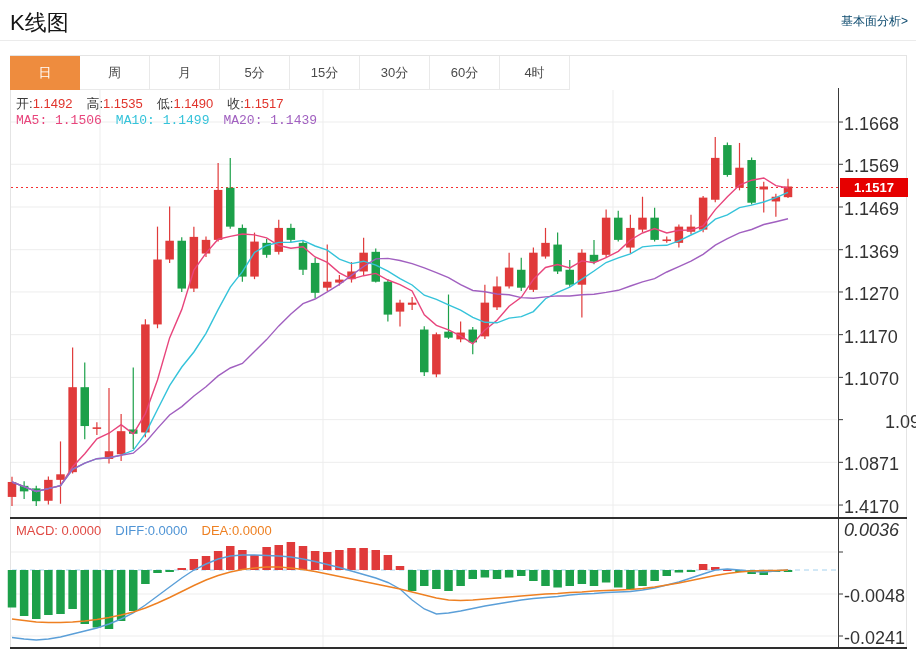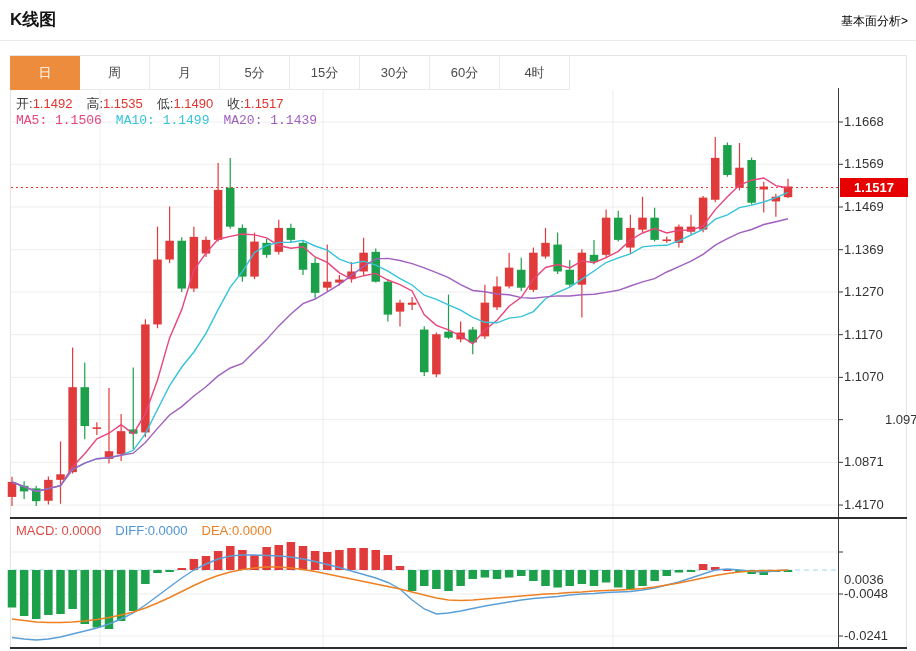--- a/index.html
+++ b/index.html
@@ -1,35 +1,35 @@
 <!DOCTYPE html>
 <html><head>
 <meta charset="utf-8">
 <style>
   html,body{margin:0;padding:0;width:916px;height:651px;background:#fff;overflow:hidden;
     font-family:"Liberation Sans","DejaVu Sans",sans-serif;}
   .abs{position:absolute;}
-  #page-title{left:10px;top:8px;font-size:17px;font-weight:bold;color:#151515;}
-  #fundamental-link{right:8px;top:13px;font-size:12px;color:#000000;cursor:pointer;}
+  #page-title{left:10px;top:8px;font-size:22px;font-weight:normal;color:#151515;}
+  #fundamental-link{right:8px;top:13px;font-size:12px;color:#0c4a6e;cursor:pointer;}
   #header-divider{left:0;top:40px;width:916px;border-top:1px solid #ebebeb;height:0;}
   #chart-container{left:10px;top:55px;width:897px;height:593px;border:1px solid #e4e4e4;box-sizing:border-box;}
   #tab-bar{left:10px;top:56px;height:34px;display:flex;}
   .tab{width:70px;height:34px;line-height:34px;text-align:center;font-size:13px;color:#4a4a4a;
     background:#fff;border-right:1px solid #e9e9e9;border-bottom:1px solid #e9e9e9;cursor:pointer;box-sizing:border-box;}
   .tab.selected{color:#fff;border:none;}
   .legend{font-size:13px;white-space:nowrap;}
   #ohlc-legend{left:16px;top:95px;}
   #ma-legend{left:16px;top:113px;font-family:Liberation Mono, monospace;}
   #macd-legend{left:16px;top:523px;}
   .lg{margin-right:14px;text-align:right;}
   .lb{color:#3a3a3a;}
   .lv{color:#e0342c;}
   #price-label{left:840px;top:177px;width:68px;height:19px;line-height:19px;text-align:center;
     color:#fff;font-size:13px;font-weight:bold;background:#e60000;}
-  .tick-label{position:absolute;left:844px;width:62px;font-size:13px;color:#333;}
+  .tick-label{position:absolute;left:844px;width:62px;font-size:18px;color:#333;}
   #kline-svg{left:0;top:0;}
 </style>
 </head>
 <body>
 
 <div class="abs" id="page-title">K线图</div>
 <div class="abs" id="fundamental-link">基本面分析&gt;</div>
 <div class="abs" id="header-divider"></div>
 
 <div class="abs" id="chart-container"></div>
@@ -290,18 +290,18 @@
     <div class="tick-label" style="top: 114.023px;">1.1668</div>
     <div class="tick-label" style="top: 156.296px;">1.1569</div>
     <div class="tick-label" style="top: 198.996px;">1.1469</div>
     <div class="tick-label" style="top: 241.696px;">1.1369</div>
     <div class="tick-label" style="top: 283.969px;">1.1270</div>
     <div class="tick-label" style="top: 326.669px;">1.1170</div>
     <div class="tick-label" style="top: 369.369px;">1.1070</div>
     <div class="tick-label" style="top: 411.642px; margin-left: 41px;">1.0971</div>
     <div class="tick-label" style="top: 454.342px;">1.0871</div>
     <div class="tick-label" style="top: 497.042px;">1.4170</div>
-    <div class="tick-label" style="top: 572px;">0.0036</div>
+    <div class="tick-label" style="top: 520px; font-style: italic;">0.0036</div>
     <div class="tick-label" style="top: 586px;">-0.0048</div>
     <div class="tick-label" style="top: 628px;">-0.0241</div>
   </div>
 
 <div class="abs" id="price-label" style="background: rgb(230, 0, 0); top: 178px;">1.1517</div>
 
 </body></html>

